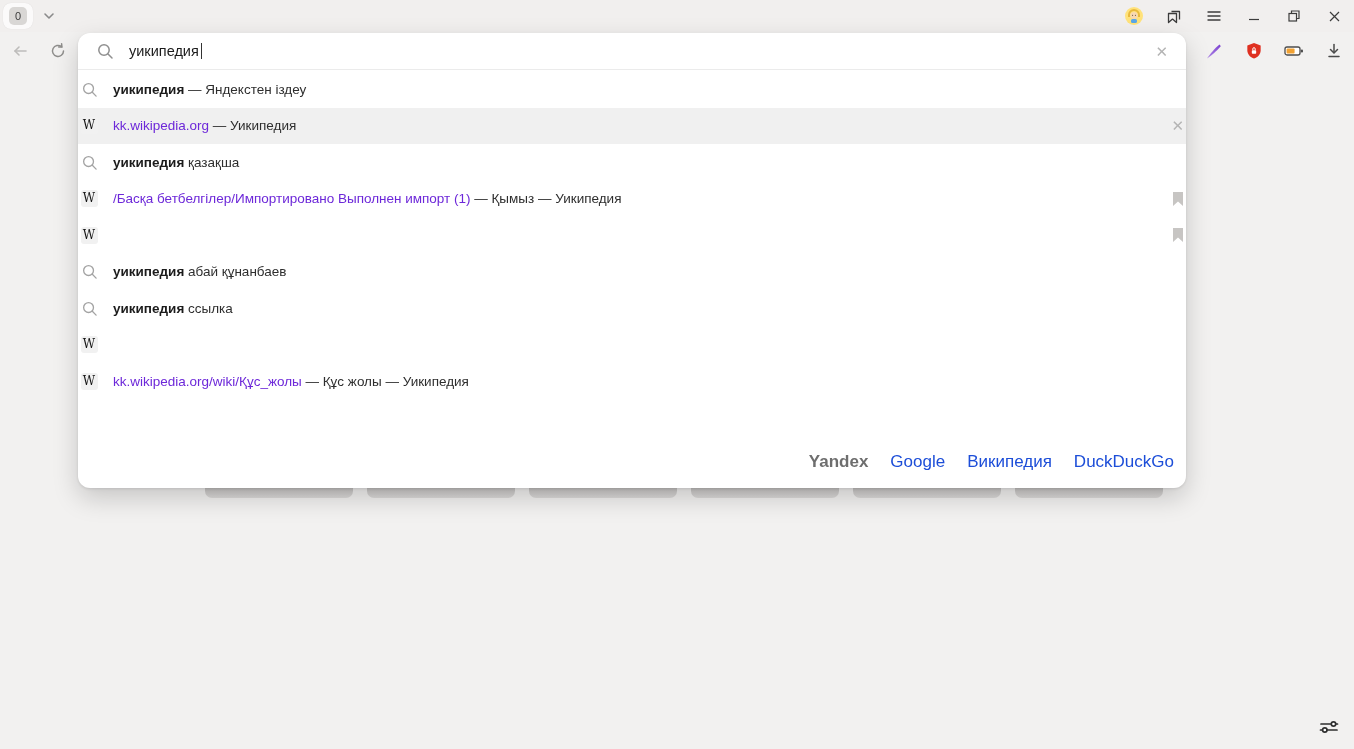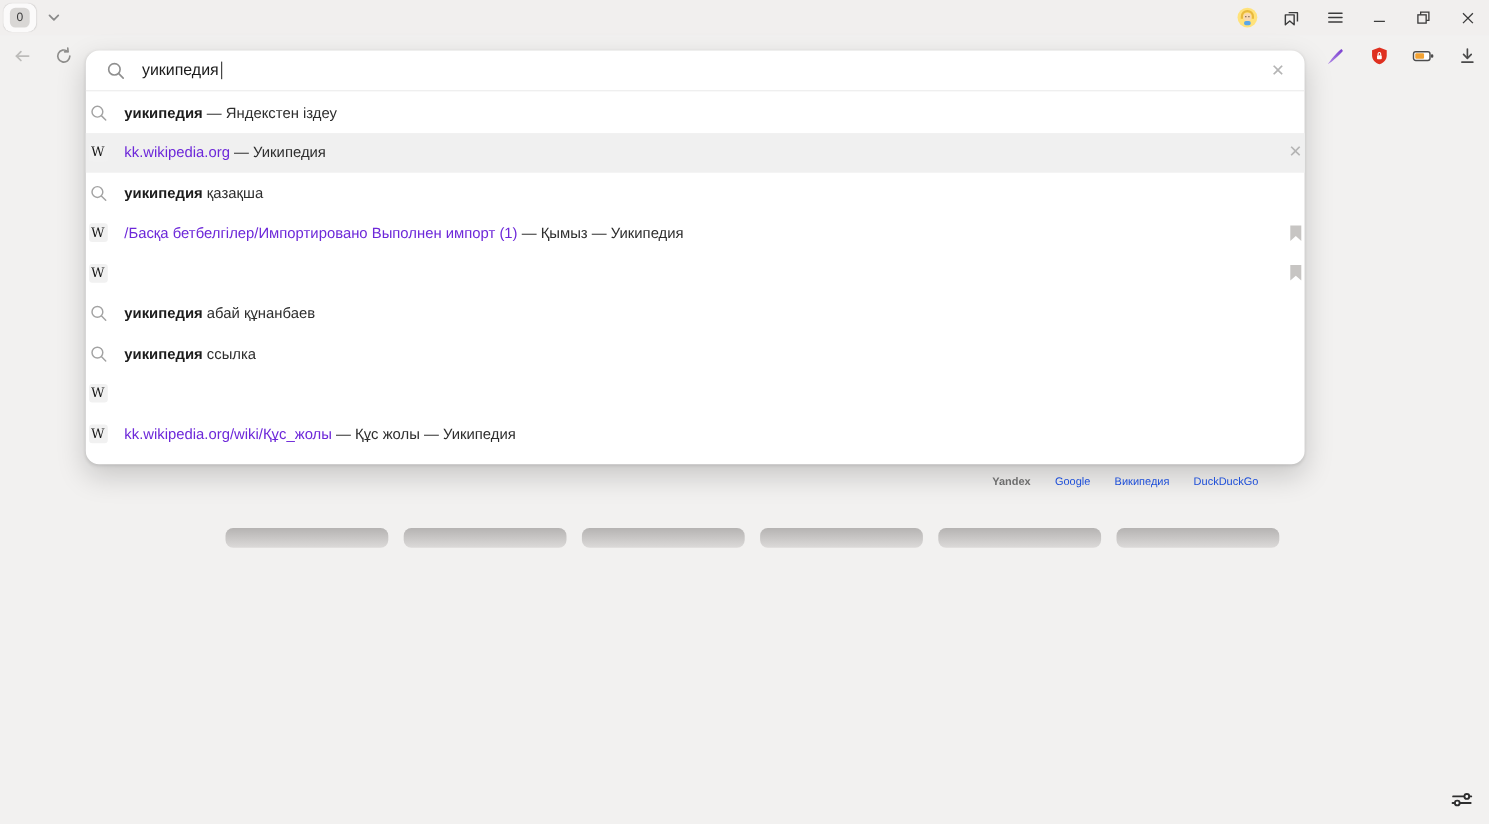--- a/index.html
+++ b/index.html
@@ -31,21 +31,21 @@
   .nav-refresh { left:42px; }
   .tool-right { position:absolute; right:0; top:0; height:38px; display:flex; align-items:center; }
   .tool-btn { width:40px; height:38px; display:flex; align-items:center; justify-content:center; }
 
   
   .tiles { position:absolute; top:480px; left:205px; display:flex; gap:14px; z-index:1; }
   .tile { width:148px; height:18px; border-radius:7px; background:linear-gradient(#b5b3b2,#dcdad9); }
 
   
   .dropdown {
-    position:absolute; left:78px; top:46px; width:1108px; height:376px;
+    position:absolute; left:78px; top:33px; width:1108px; height:455px;
     background:#ffffff; border-radius:12px; z-index:5;
     box-shadow:0 10px 26px rgba(0,0,0,.18), 0 1px 3px rgba(0,0,0,.10);
     display:flex; flex-direction:column;
   }
   .searchrow {
     height:37px; flex:0 0 37px; display:flex; align-items:center; padding:0 18px;
     border-bottom:1px solid #ebebeb;
   }
   .searchrow .sicon { flex:0 0 18px; margin-right:15px; display:flex; }
   .query-text { font-size:14.5px; color:#1b1b1b; }
@@ -62,21 +62,21 @@
     display:flex; align-items:center; justify-content:center; padding-bottom:1px;
   }
   .t-bold { font-weight:700; color:#1c1c1c; }
   .t-rest { color:#2e2e2e; }
   .t-link { color:#6d28d9; }
   .trail { margin-left:auto; display:flex; align-items:center; }
   .trail .rm-x { color:#b4b4b4; font-size:15px; line-height:1; }
 
   .engines {
     flex:0 0 52px; display:flex; align-items:center; justify-content:flex-end;
-    gap:22px; padding-right:42px; font-size:10px;
+    gap:22px; padding-right:12px; font-size:17px;
   }
   .engine { color:#1d4ed8; }
   .engine.active { color:#6e6e6e; font-weight:700; }
 
   
   .sliders { position:absolute; right:12px; bottom:10px; width:26px; height:24px; display:flex; align-items:center; justify-content:center; }
 
   svg { display:block; }
 </style>
 </head>

